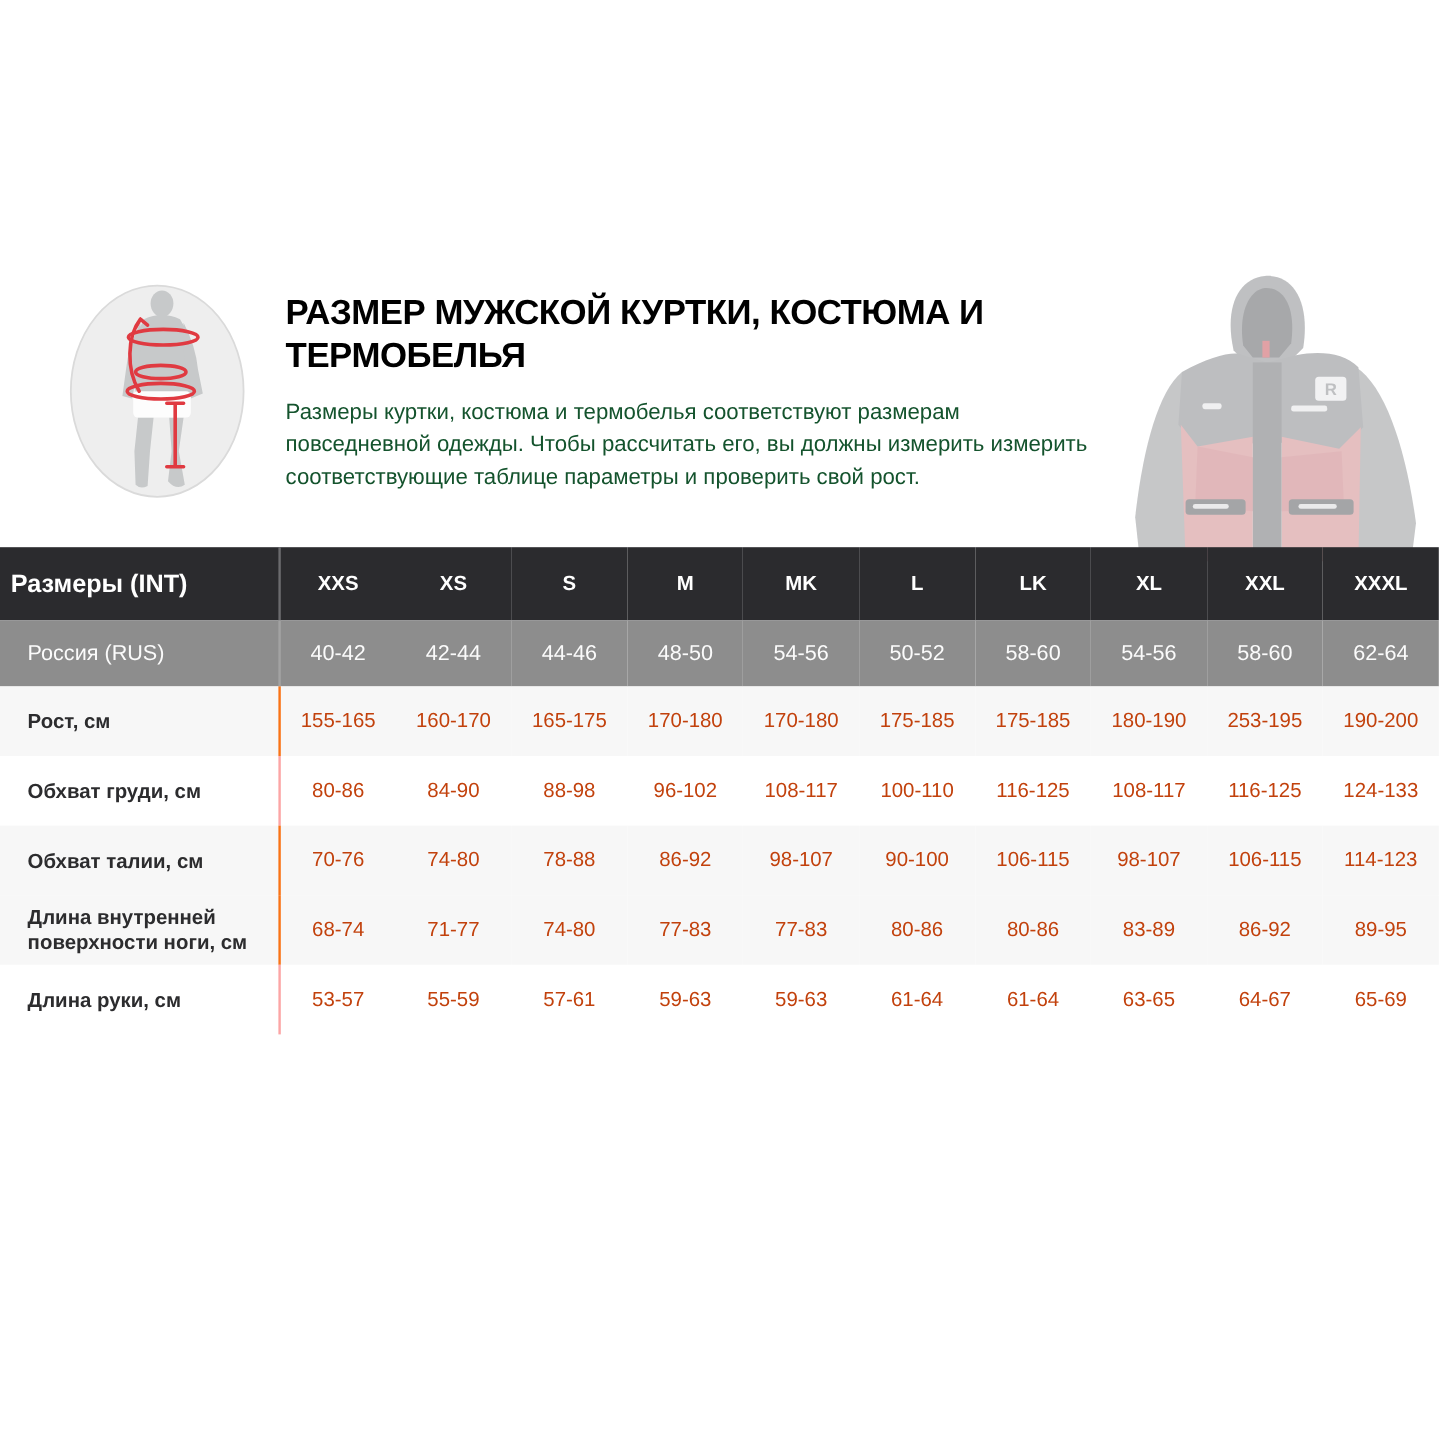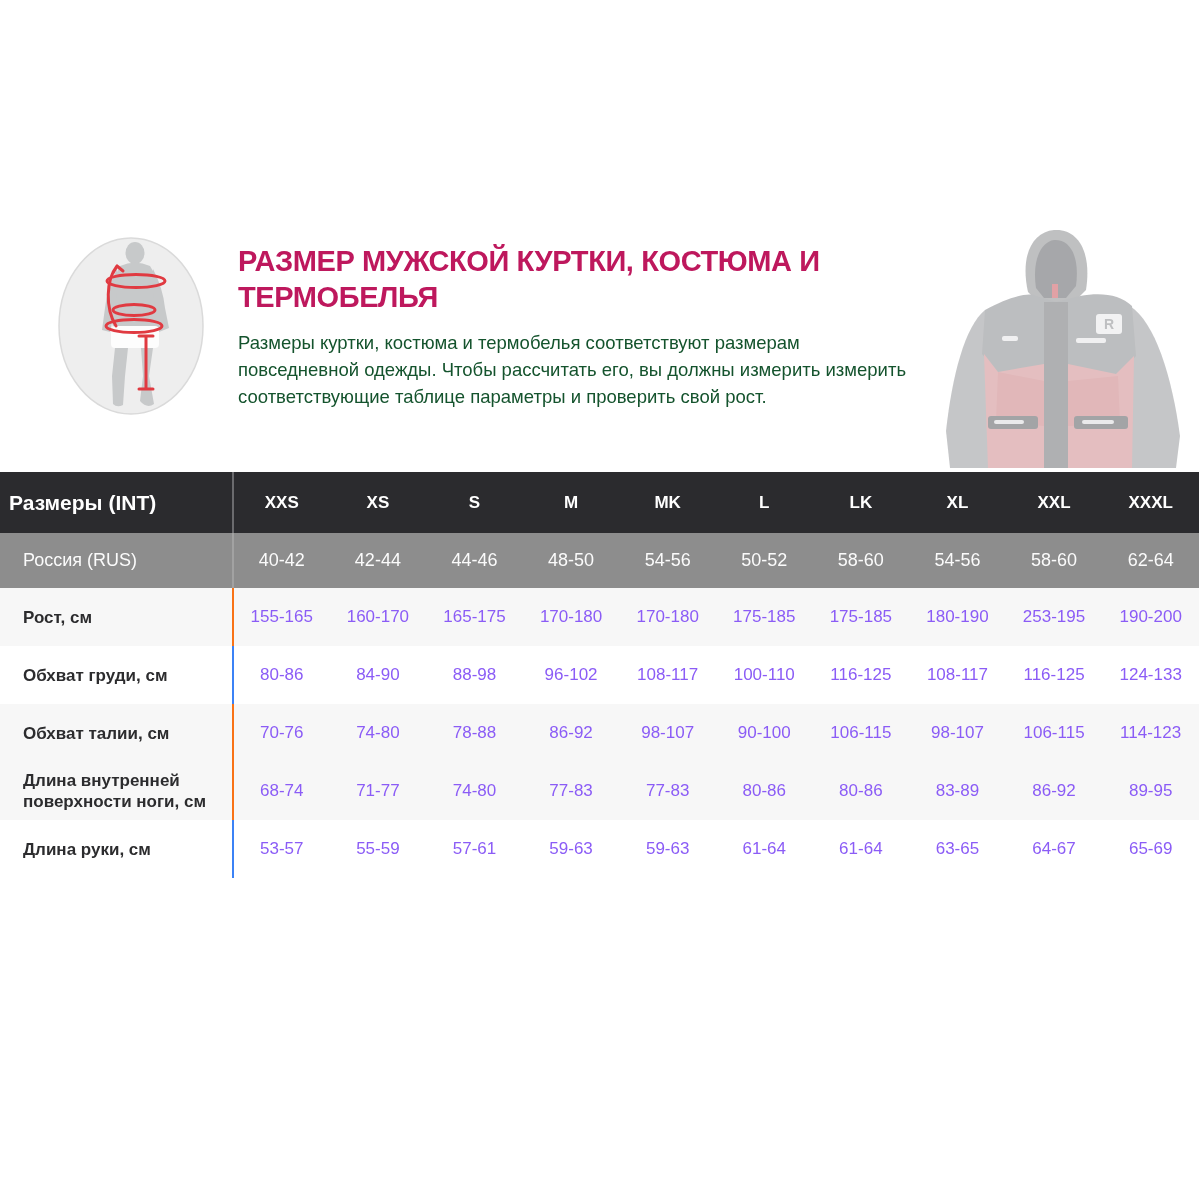--- a/index.html
+++ b/index.html
@@ -5,50 +5,50 @@
   * { margin:0; padding:0; box-sizing:border-box; }
   html,body { background:#ffffff; }
   .page {
     position:relative; width:1200px; height:1200px; background:#ffffff;
     font-family:"Liberation Sans", sans-serif; overflow:hidden;
   }
   
   .measure-badge { position:absolute; left:57px; top:236px; width:148px; height:182px; }
   .intro-text { position:absolute; left:238px; top:243px; width:700px; }
   .intro-title {
-    font-size:29px; line-height:36px; font-weight:bold; color:#be185d;
+    font-size:29px; line-height:36px; font-weight:bold; color:#000000;
     letter-spacing:-0.4px; text-transform:uppercase;
   }
   .intro-desc {
     margin-top:14px; font-size:18.5px; line-height:27px; color:#14532d; width:672px;
   }
   .product-photo { position:absolute; right:0px; top:226px; width:260px; height:242px; }
   
-  .size-table-wrap { position:absolute; left:0; top:472px; width:1200px; }
+  .size-table-wrap { position:absolute; left:0; top:456px; width:1200px; }
   table.size-table { width:1200px; border-collapse:collapse; table-layout:fixed; }
   table.size-table th, table.size-table td {
     text-align:center; vertical-align:middle; font-size:17px; padding:0 4px;
   }
   col.label-col-w { width:233px; }
   thead tr { background:#2b2b2e; height:61px; }
   thead th { color:#ffffff; font-weight:bold; font-size:20px; }
   thead th.label-col {
     text-align:left; padding-left:9px; font-size:21px;
     border-right:2px solid #6b6b6e;
   }
   tbody th.label-col { text-align:left; padding-left:23px; font-weight:bold; }
   tbody tr.band-gray { background:#8d8d8d; height:55px; }
   tbody tr.band-gray th, tbody tr.band-gray td { color:#fbfbfb; font-size:18px; }
   tbody tr.band-gray th.label-col { font-weight:normal; border-right:2px solid #a2a2a2; }
   tbody tr.band-light { background:#f7f7f7; }
   tbody tr.band-white { background:#ffffff; }
   tbody tr.band-light th, tbody tr.band-white th { color:#2c2c2e; font-size:17px; line-height:21px; }
-  tbody tr.band-light td, tbody tr.band-white td { color:#8b5cf6;text-align:center; }
+  tbody tr.band-light td, tbody tr.band-white td { color:#c2410c;text-align:center; }
   tbody tr.band-light th.label-col { border-right:2px solid #f97316; }
-  tbody tr.band-white th.label-col { border-right:2px solid #3b82f6; }
+  tbody tr.band-white th.label-col { border-right:2px solid #fca5a5; }
   tbody tr.band-light, tbody tr.band-white { height:58px; }
   tbody tr:nth-child(7) { height:61px; }
   tbody tr:nth-child(8) { height:52px; }
 </style>
 </head>
 <body>
 
 <div class="page">
 
   <div class="measure-badge">

